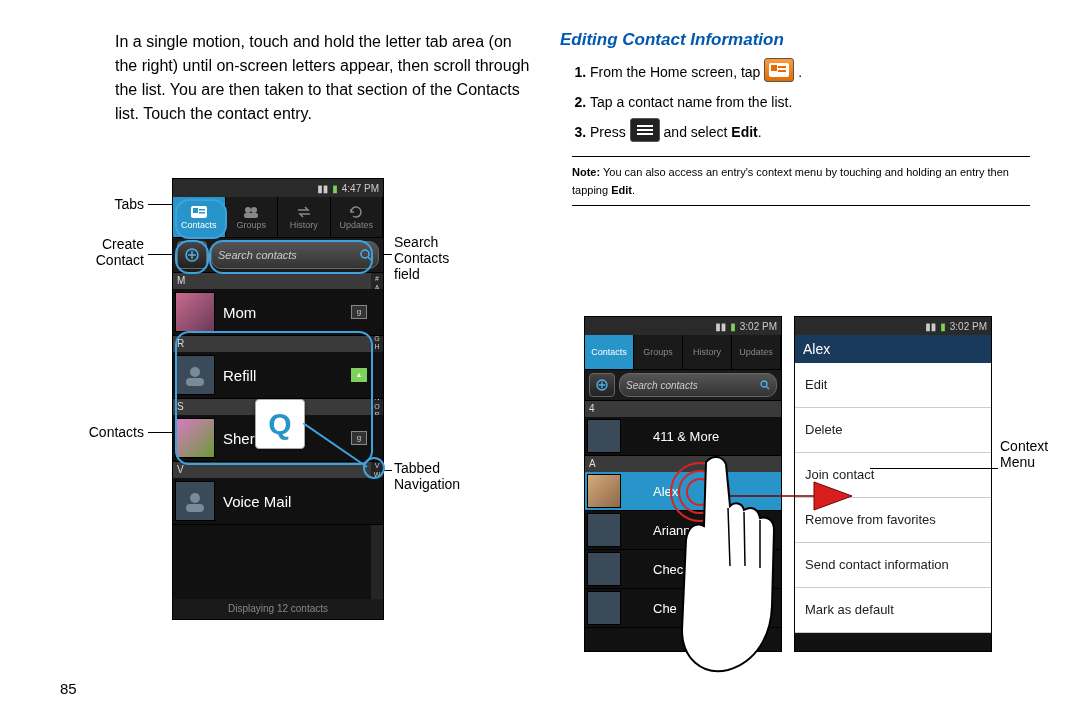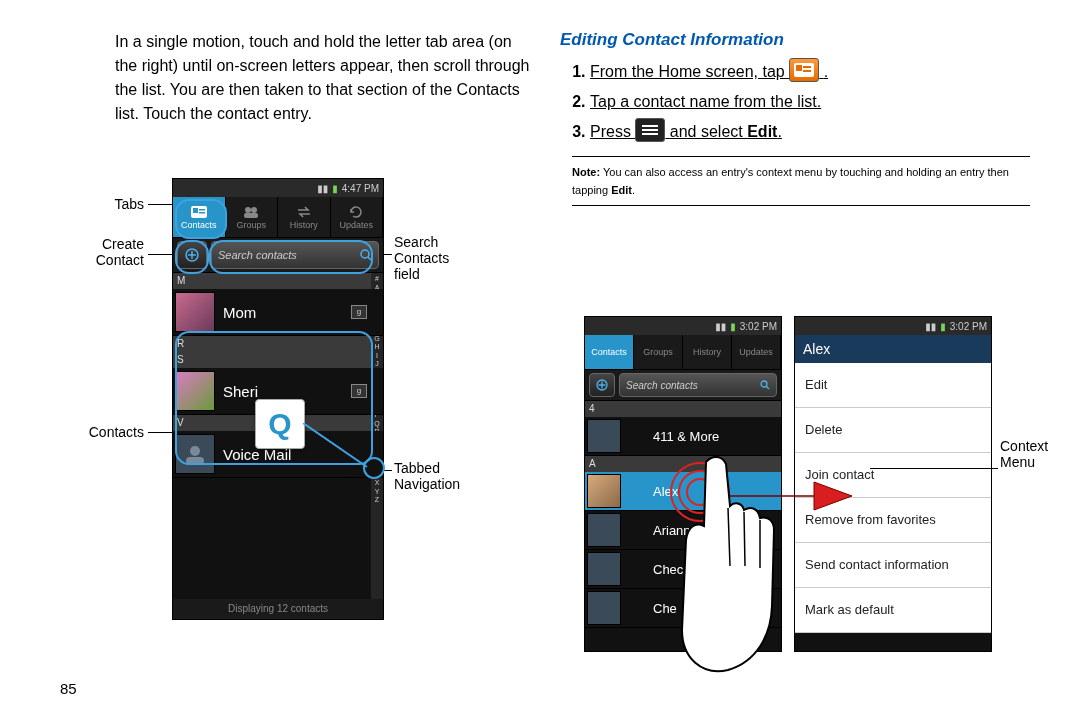--- a/index.html
+++ b/index.html
@@ -86,21 +86,21 @@
     background:linear-gradient(#444,#222);
     border:1px solid #666;
     border-radius:4px;
     display:flex;align-items:center;justify-content:center;
   }
   .search-field {
     flex:1;
     height:26px;
     background:linear-gradient(#555,#333);
     border:1px solid #666;
-    border-radius:4px;
+    border-radius:10px;
     display:flex;
     align-items:center;
     padding:0 6px;
     color:#ccc;
     font-size:11px;
     font-style:italic;
     justify-content:space-between;
   }
   .letter-strip {
     position:absolute;
@@ -206,23 +206,22 @@
   .heading {
     color:#0058b0;
     font-style:italic;
     font-weight:bold;
     font-size:17px;
     margin:0 0 8px 0;
   }
   ol.steps {
     margin:0 0 10px 30px;
     padding:0;
-    font-size:16px;
+    font-size:14px;
     line-height:28px;
-    text-decoration:underline;
   }
   ol.steps li { margin-bottom:2px; font-weight:normal;}
   ol.steps li::marker { font-weight:bold; }
   .inline-icon {
     display:inline-block;
     width:28px;height:22px;
     vertical-align:-5px;
     border:1px solid #555;
     border-radius:3px;
     position:relative;
@@ -417,20 +416,30 @@
 Y
 Z</div>
 
   <div class="section-hdr">M</div>
   <div class="c-row">
     <div class="avatar" style="background:linear-gradient(135deg,#c96b8e,#6b3a5a)"></div>
     <span>Mom</span>
     <span class="g-badge">g</span>
   </div>
   <div class="section-hdr">R</div>
+  <div class="c-row">
+    <div class="avatar">
+        <svg width="22" height="22">
+          <circle cx="11" cy="8" r="5" fill="#7a8a9a"></circle>
+          <rect x="2" y="14" width="18" height="8" rx="4" fill="#7a8a9a"></rect>
+        </svg>
+      </div>
+    <span>Refill</span>
+    <span class="g-badge" style="background:#7bd35b;border-color:#7bd35b;color:#fff">▴</span>
+  </div>
   <div class="section-hdr">S</div>
   <div class="c-row">
     <div class="avatar" style="background:linear-gradient(135deg,#d97bc4,#6b9a3a)"></div>
     <span>Sheri</span>
     <span class="g-badge">g</span>
   </div>
   <div class="section-hdr">V</div>
   <div class="c-row">
     <div class="avatar">
         <svg width="22" height="22">

